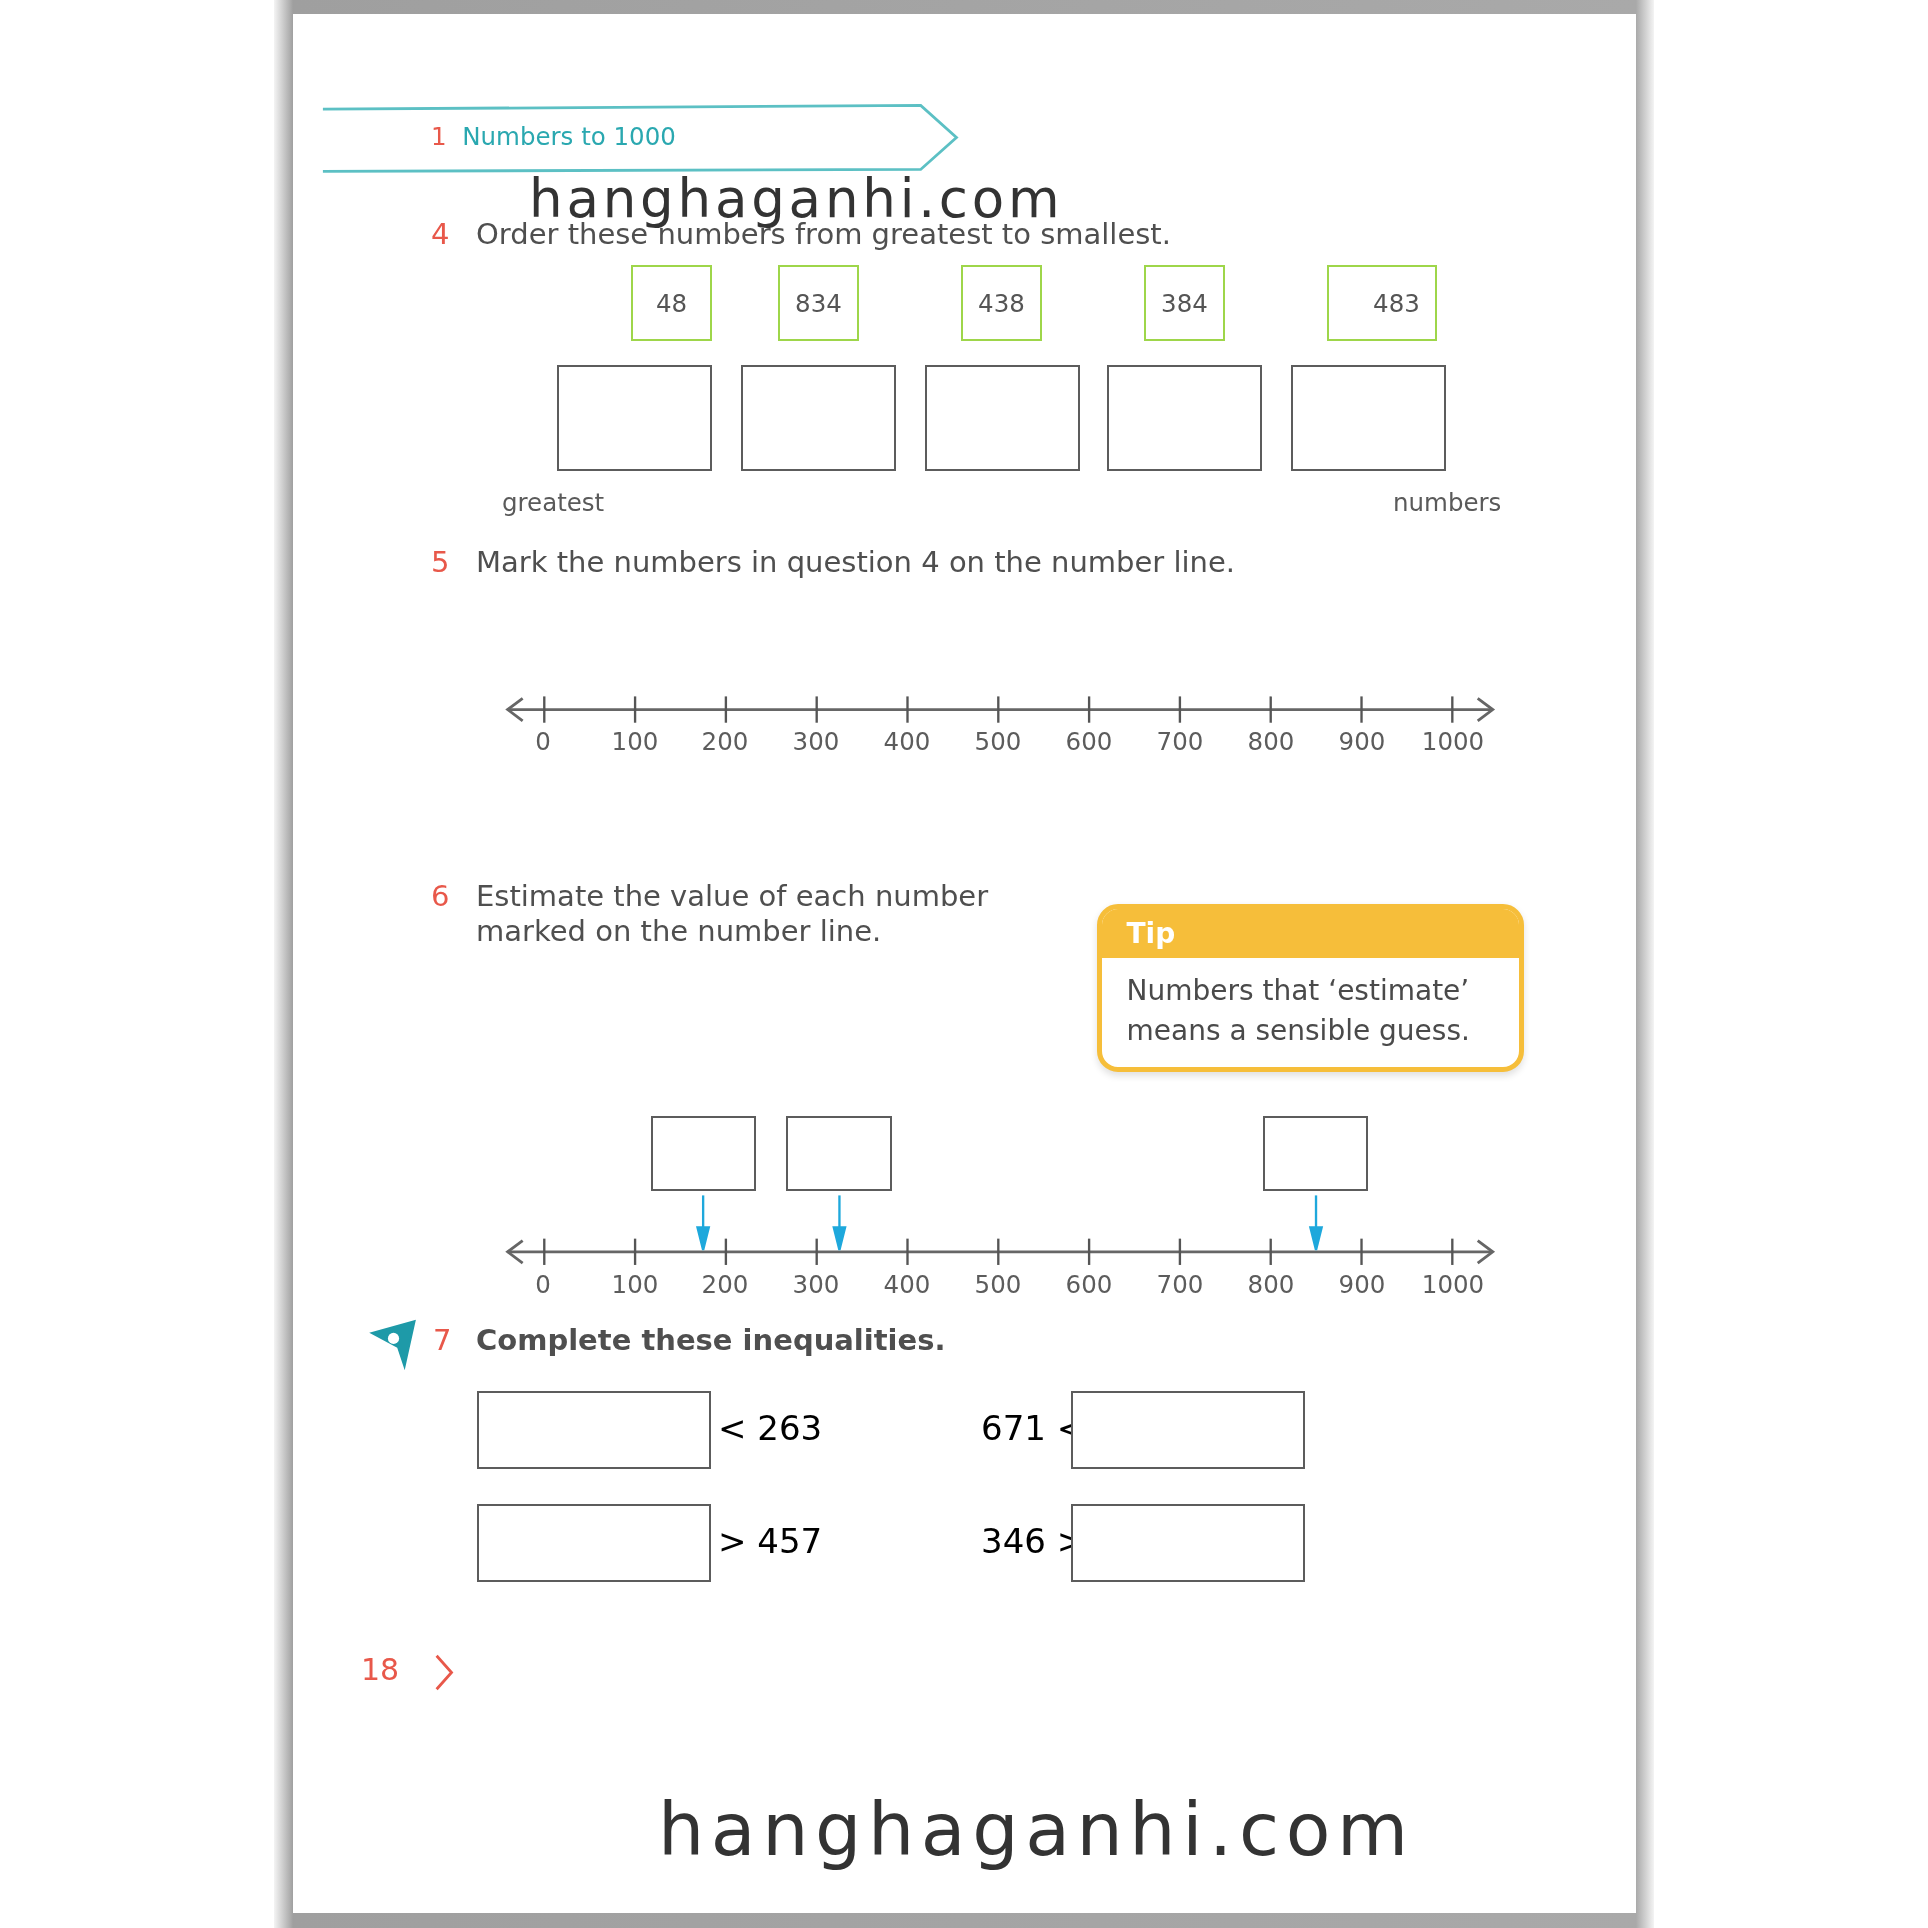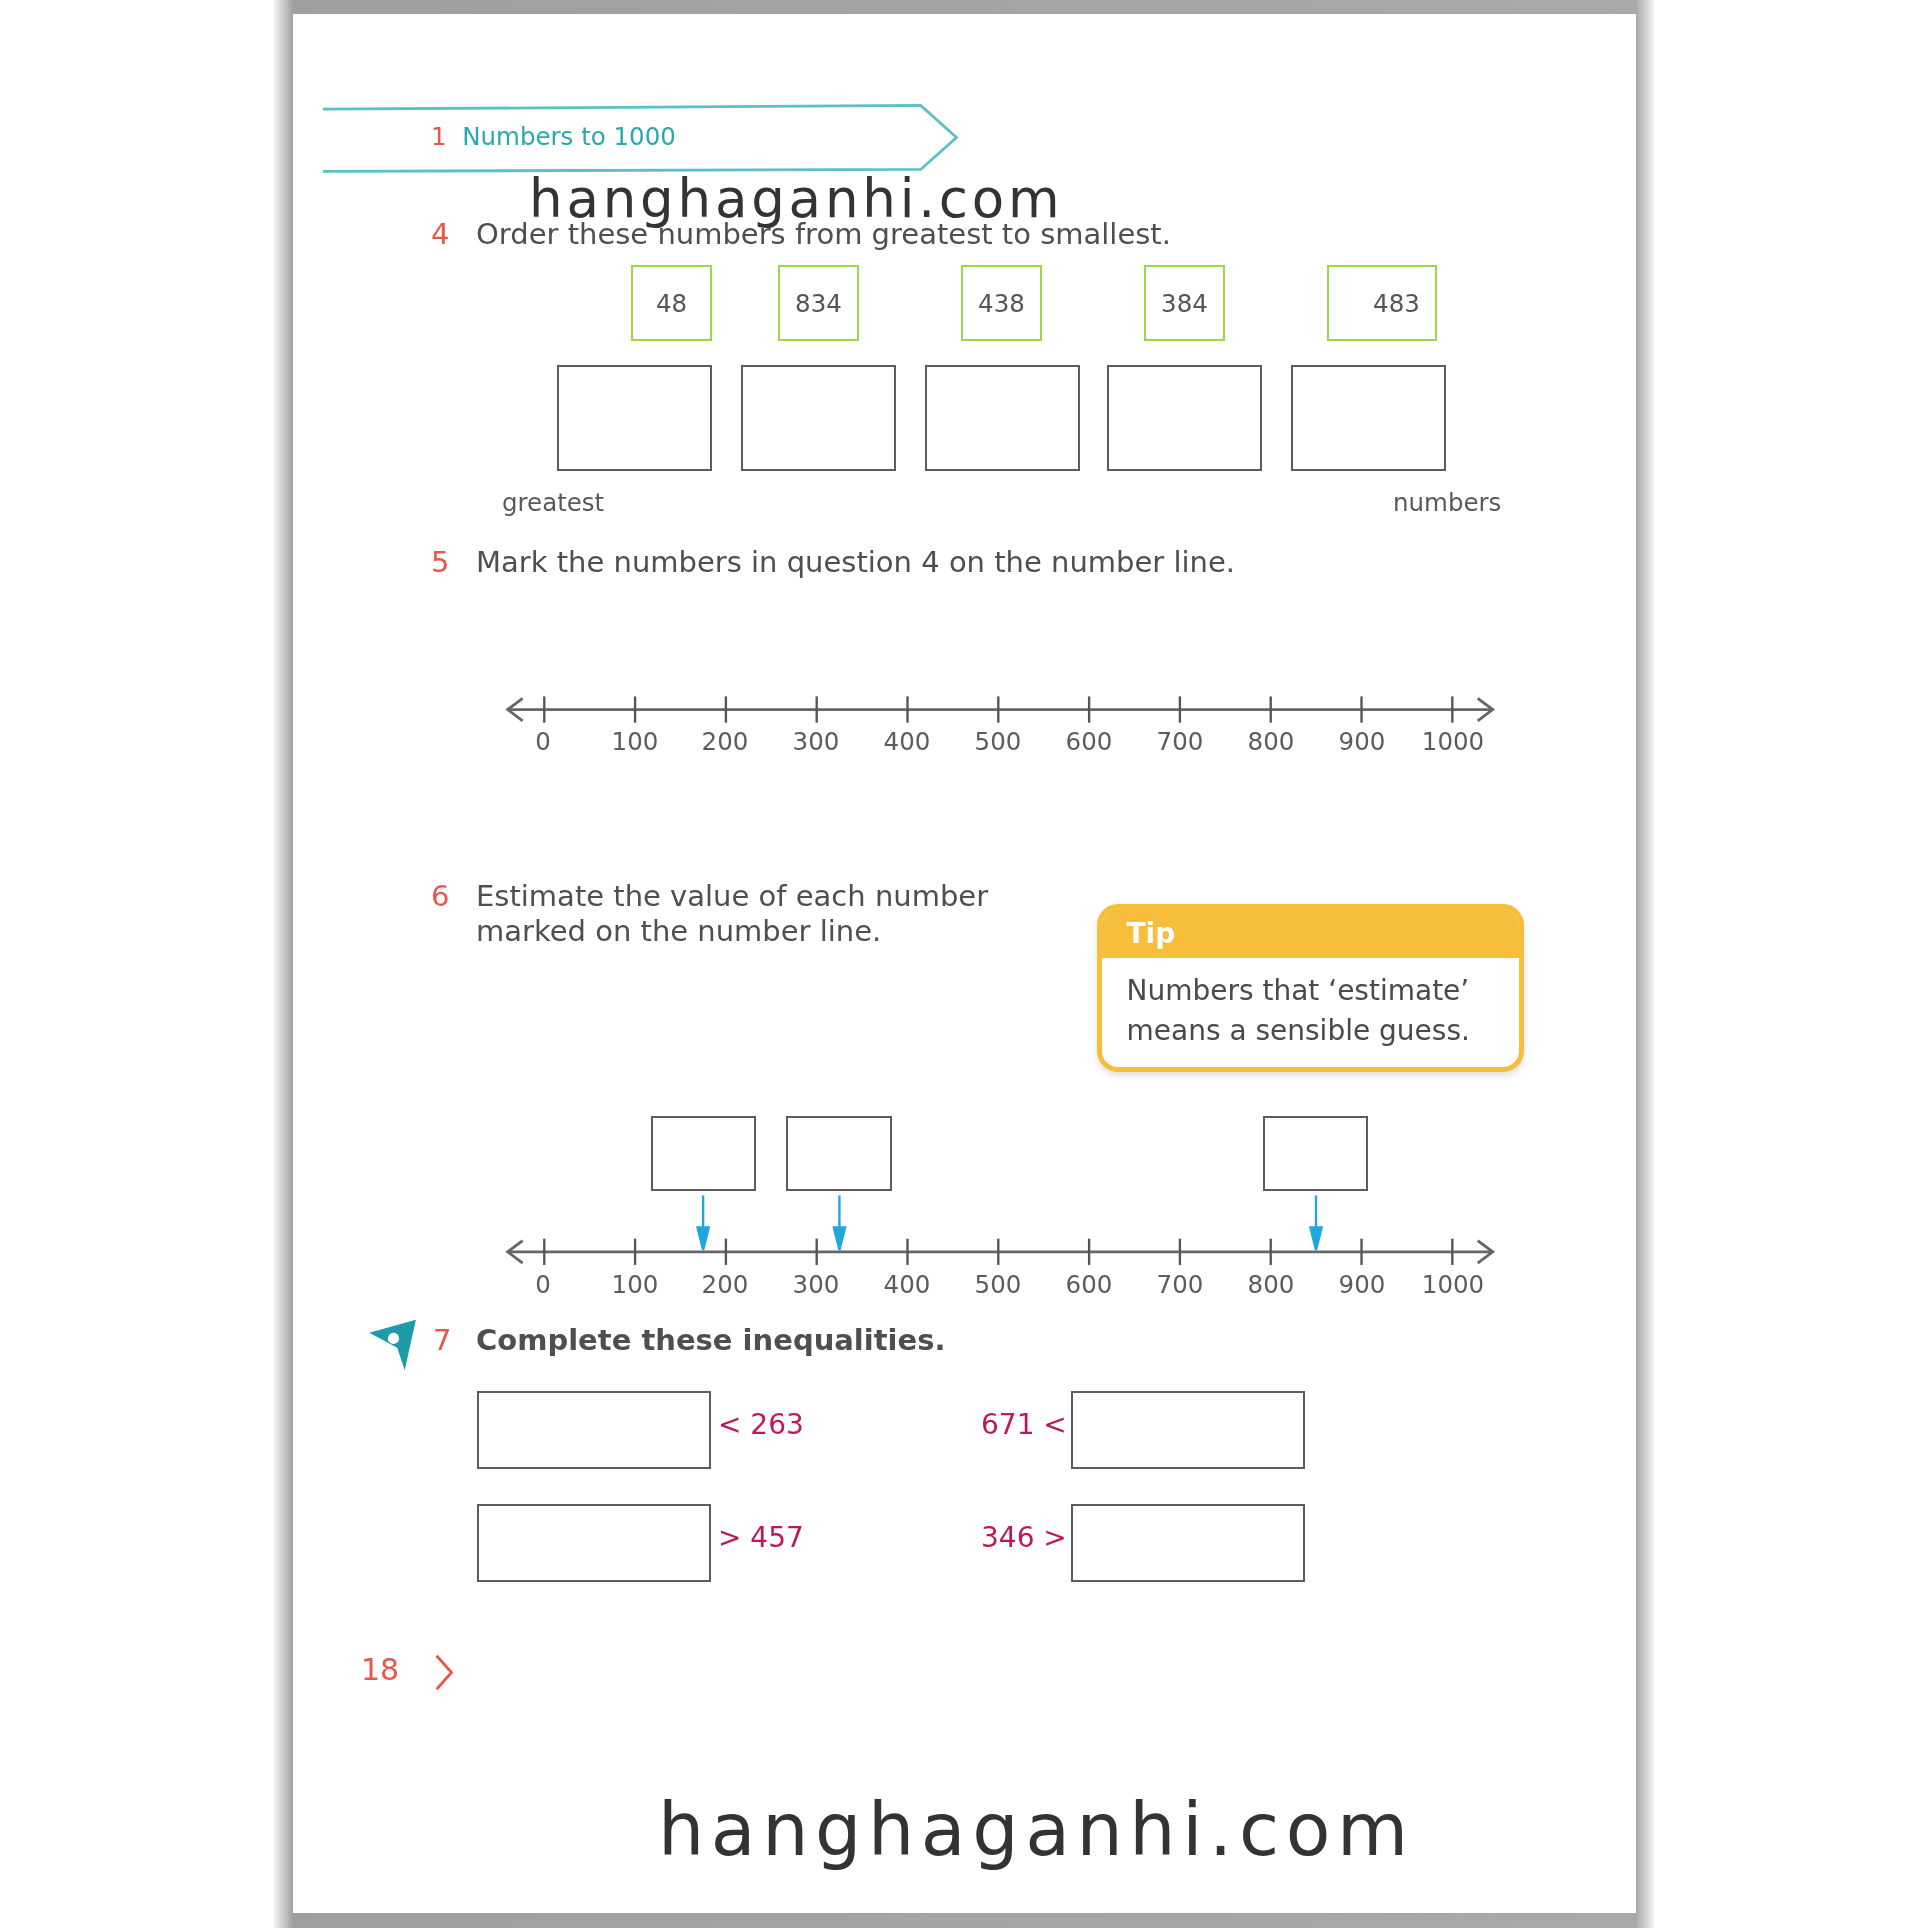--- a/index.html
+++ b/index.html
@@ -40,21 +40,21 @@
     box-shadow: 0 3.8px 7.5px rgba(0,0,0,0.12);
     margin-top: 29px;
   }
   .tip-head {
     background: #f6be3a; height: 49px; color: #fff; font-size: 28px; font-weight: bold;
     padding-left: 24.5px; line-height: 49px;
   }
   .tip-body {
     padding: 13px 24.5px 0 24.5px; font-size: 28px; line-height: 40px; color: #4a4a4a;
   }
-  .ineq-text { position: absolute; font-size: 28px; color: #be185d; white-space: nowrap; }
+  .ineq-text { position: absolute; font-size: 34px; color: #000000; white-space: nowrap; }
 </style>
 </head>
 <body>
 
 <div class="page-shadow"></div>
 <div class="page"></div>
 
 <svg class="abs" style="left:0;top:0" width="1928" height="1928" viewBox="0 0 2048 2048">
   <path d="M343 116 L978 112 L1016 146 L978 180 L343 182" fill="none" stroke="#5cc0c4" stroke-width="3"></path>
 </svg>

